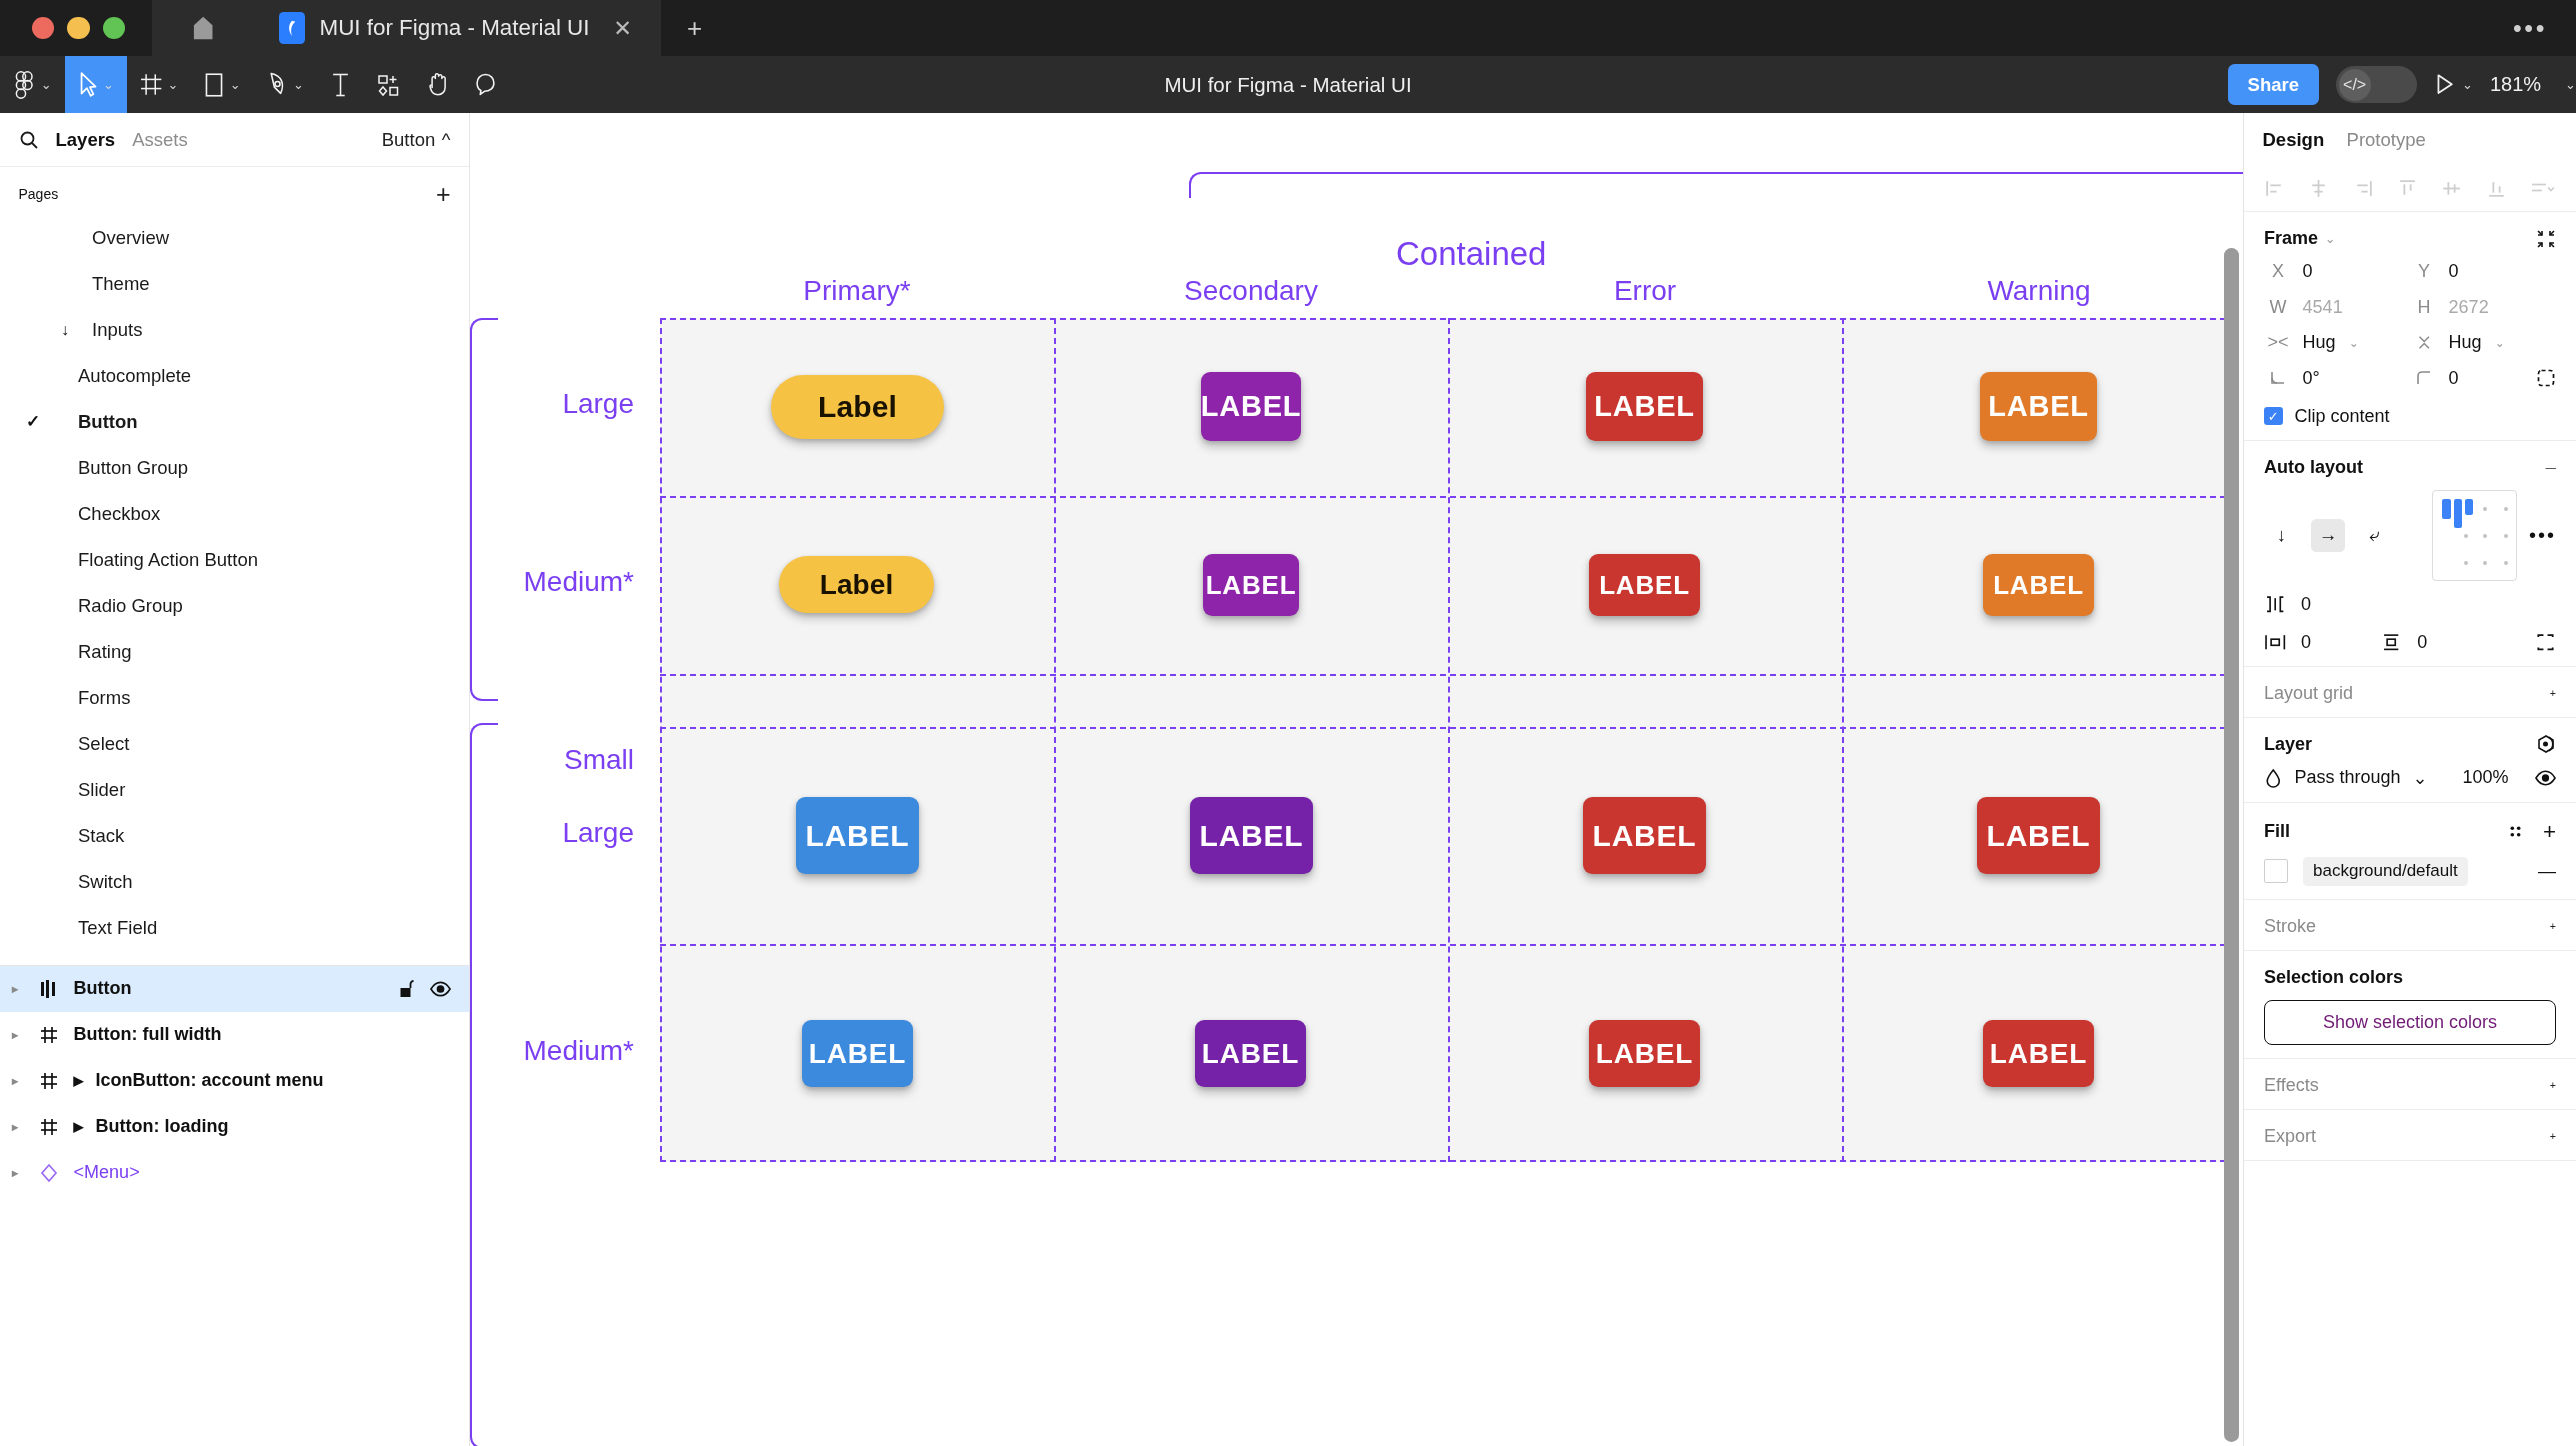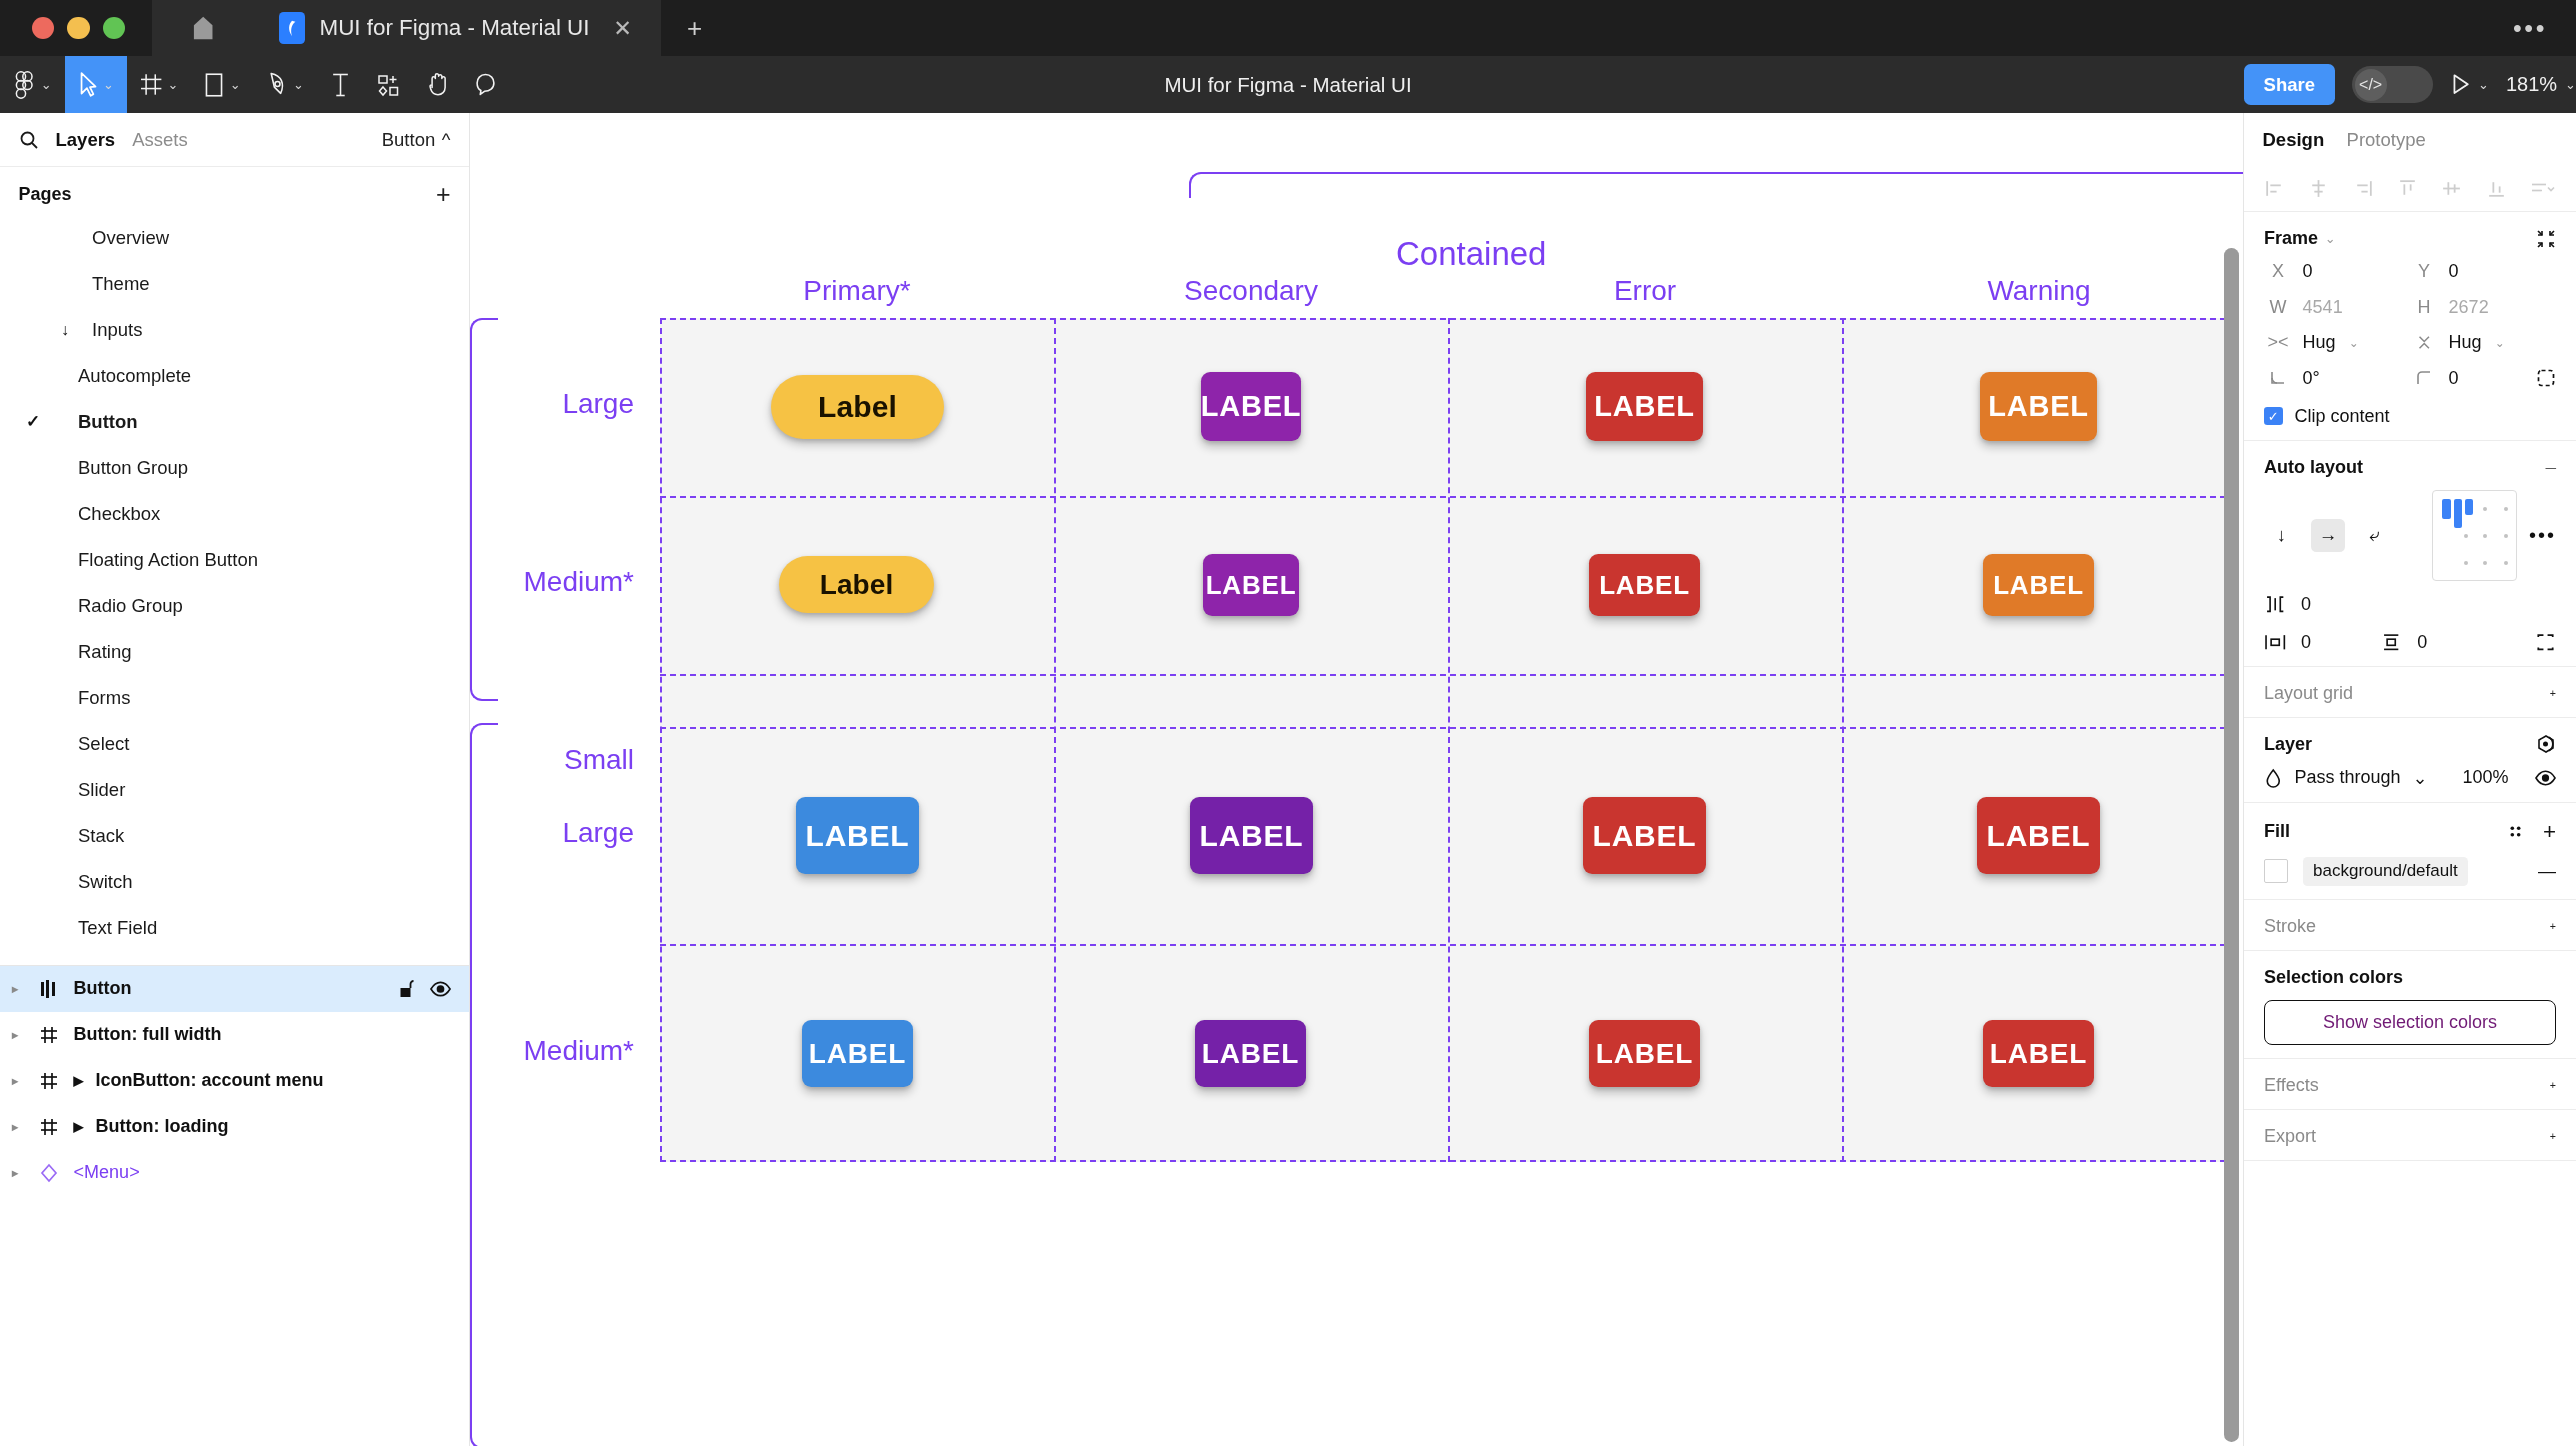--- a/index.html
+++ b/index.html
@@ -64,40 +64,40 @@
   .code-toggle {
     width: 81px; height: 37px; border-radius: 18.5px; background: #4a4a4a;
     display: flex; align-items: center; padding: 2.6px; position: relative;
   }
   .code-knob {
     width: 32px; height: 32px; border-radius: 50%; background: #5e5e5e;
     display: flex; align-items: center; justify-content: center;
     color: #e7e7e7; font-size: 16px;
   }
   .play-group { display: flex; align-items: center; gap: 8px; color: #f0f0f0; }
-  .zoom-group { display: flex; align-items: center; gap: 8px; color: #f0f0f0; font-size: 20px; }
+  .zoom-group { display: flex; align-items: center; gap: 24px; color: #f0f0f0; font-size: 20px; }
 
   
   .left-panel {
     position: absolute; top: 113px; left: 0; width: 470px; height: 1334px;
     background: #ffffff; border-right: 0.7px solid #e5e5e5;
     display: flex; flex-direction: column;
   }
   .lp-header {
     height: 54px; display: flex; align-items: center; gap: 17px;
     padding: 0 18.5px; border-bottom: 0.7px solid #ececec; flex: 0 0 auto;
   }
   .lp-tab { font-size: 18.5px; color: #8c8c8c; }
   .lp-tab.active { color: #111; font-weight: bold; }
   .lp-right { margin-left: auto; display: flex; align-items: center; gap: 6.6px;
               font-size: 18.5px; color: #222; }
   .pages-header {
     display: flex; align-items: center; padding: 14.5px 18.5px 8px 18.5px;
   }
-  .pages-title { font-size: 18px; font-weight: bold; color: #111; }
+  .pages-title { font-size: 14px; font-weight: normal; color: #111; }
   .pages-plus { margin-left: auto; font-size: 25px; color: #222; line-height: 1; }
   .page-item {
     height: 46px; display: flex; align-items: center; font-size: 18.5px; color: #1a1a1a;
     padding-left: 78px; position: relative;
   }
   .page-item.indent1 { padding-left: 92px; }
   .page-item.indent2 { padding-left: 78px; }
   .page-item.selected { font-weight: bold; }
   .page-check { position: absolute; left: 26px; font-size: 17px; color: #111; }
   .page-arrow { position: absolute; left: 61px; font-size: 16px; color: #111; }

